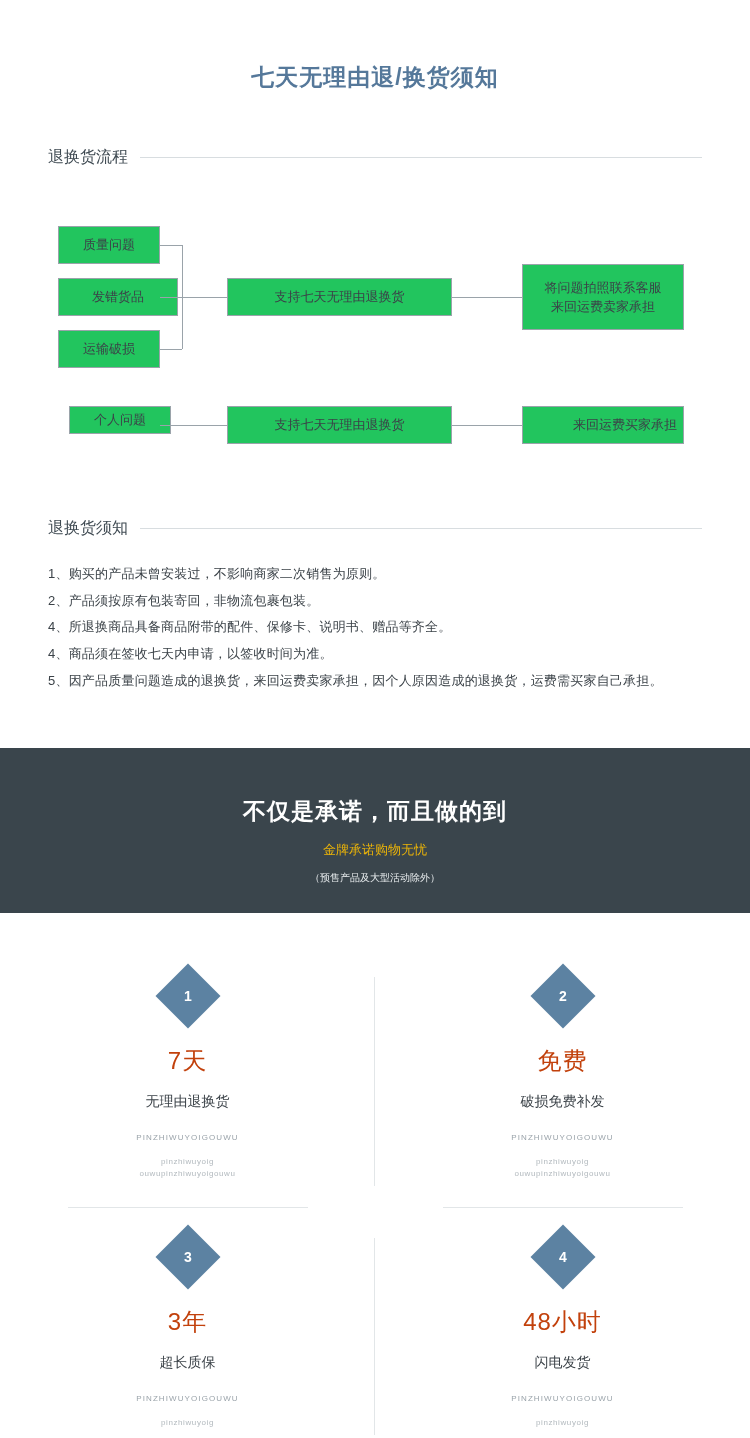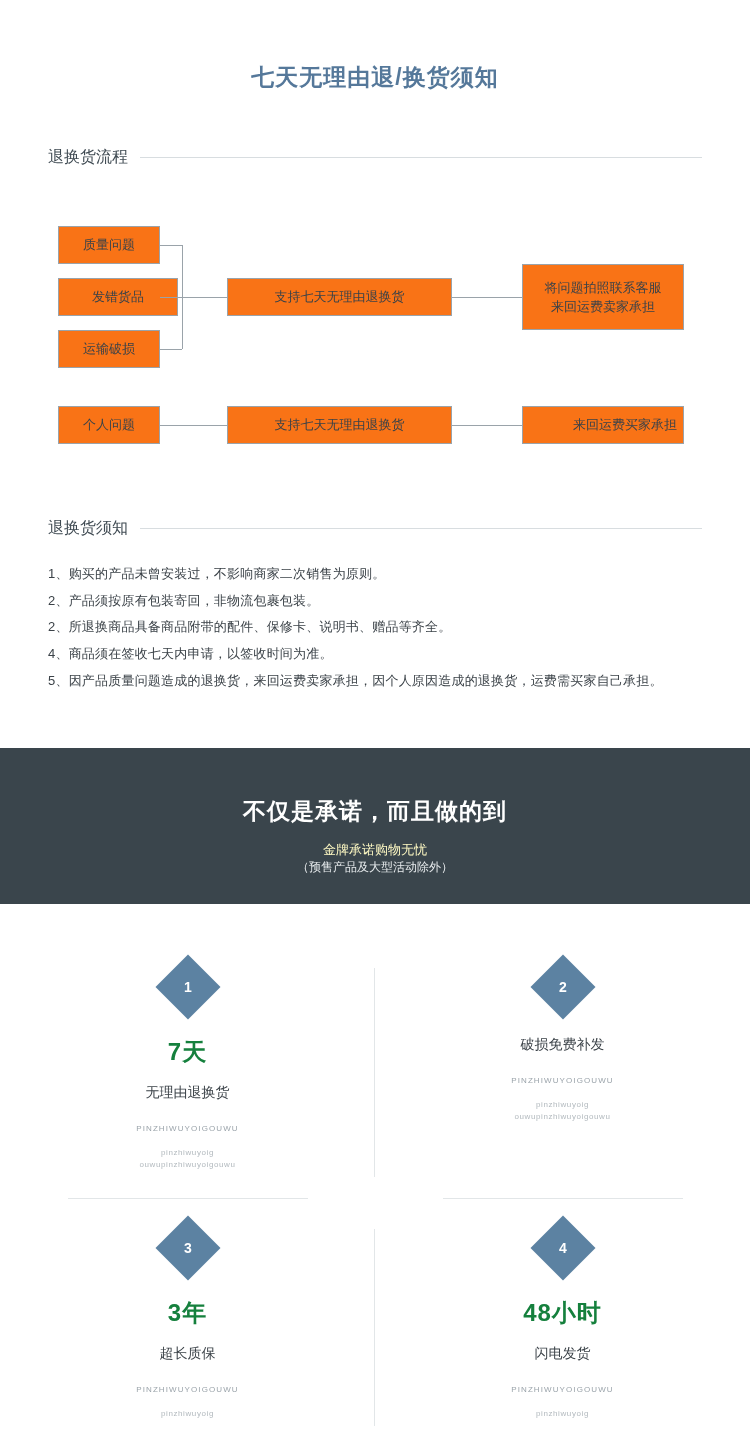--- a/index.html
+++ b/index.html
@@ -60,21 +60,21 @@
   .fbox {
     position: absolute;
     border: 1px solid #9aa3aa;
     box-sizing: border-box;
     display: flex;
     align-items: center;
     justify-content: center;
     text-align: left;
     font-size: 13px;
     color: #3b4248;
-    background: #f97316;
+    background: #22c55e;
     line-height: 1.5;
   }
   .fline {
     position: absolute;
     background: #9aa3aa;
   }
   .fline.h { height: 1px; }
   .fline.v { width: 1px; }
 
   
@@ -99,25 +99,25 @@
     padding: 48px 0 28px 0;
   }
   .band .b-title {
     font-size: 23px;
     font-weight: bold;
     letter-spacing: 1px;
   }
   .band .b-sub1 {
     font-size: 13px;
     margin-top: 14px;
-    color: #fef9c3;
+    color: #eab308;
   }
   .band .b-sub2 {
-    font-size: 12px;
-    margin-top: 0;
+    font-size: 10px;
+    margin-top: 12px;
     color: #e6eaec;
   }
 
   
   .grid {
     display: flex;
     flex-wrap: wrap;
     padding: 34px 0 40px 0;
   }
   .cell {
@@ -156,22 +156,22 @@
     justify-content: center;
   }
   .diamond span {
     transform: rotate(-45deg);
     color: #fff;
     font-size: 14px;
     font-weight: bold;
   }
   .cell .big {
     font-size: 24px;
-    font-weight: bold;
-    color: #15803d;
+    font-weight: normal;
+    color: #c2410c;
     letter-spacing: 1px;
   }
   .cell .mid {
     font-size: 14px;
     color: #3b4248;
     margin-top: 16px;
   }
   .cell .pin {
     font-size: 8px;
     color: #9aa3aa;
@@ -226,21 +226,21 @@
       <span>支持七天无理由退换货</span>
     </div>
 
     <div class="fline h" style="left:452px; top:103px; width:70px;"></div>
 
     <div class="fbox" style="left:522px; top:70px; width:162px; height:66px; flex-direction:column;">
       <span>将问题拍照联系客服</span>
       <span>来回运费卖家承担</span>
     </div>
 
-    <div class="fbox" style="left:58px; top:212px; width:102px; height:38px;">
+    <div class="fbox" style="left:69px; top:212px; width:102px; height:28px;">
       <span>个人问题</span>
     </div>
     <div class="fline h" style="left:160px; top:231px; width:67px;"></div>
 
     <div class="fbox" style="left:227px; top:212px; width:225px; height:38px;">
       <span>支持七天无理由退换货</span>
     </div>
     <div class="fline h" style="left:452px; top:231px; width:70px;"></div>
 
     <div class="fbox" style="left:522px; top:212px; width:162px; height:38px;padding-left:44px;">
@@ -249,21 +249,21 @@
   </div>
 
   <div class="section-head">
     <div class="sh-text">退换货须知</div>
     <div class="sh-line"></div>
   </div>
 
   <ul class="notice-list">
     <li>1、购买的产品未曾安装过，不影响商家二次销售为原则。</li>
     <li>2、产品须按原有包装寄回，非物流包裹包装。</li>
-    <li>2、所退换商品具备商品附带的配件、保修卡、说明书、赠品等齐全。</li>
+    <li>4、所退换商品具备商品附带的配件、保修卡、说明书、赠品等齐全。</li>
     <li>4、商品须在签收七天内申请，以签收时间为准。</li>
     <li>5、因产品质量问题造成的退换货，来回运费卖家承担，因个人原因造成的退换货，运费需买家自己承担。</li>
   </ul>
 
   <div class="band">
     <div class="b-title">不仅是承诺，而且做的到</div>
     <div class="b-sub1">金牌承诺购物无忧</div>
     <div class="b-sub2">（预售产品及大型活动除外）</div>
   </div>
 
@@ -277,20 +277,21 @@
       <div class="mid">无理由退换货</div>
       <div class="pin">PINZHIWUYOIGOUWU</div>
       <div class="py1">pinzhiwuyoig</div>
       <div class="py2">ouwupinzhiwuyoigouwu</div>
     </div>
 
     <div class="cell b-bottom">
       <div class="diamond">
         <span>2</span>
       </div>
+      <div class="big">免费</div>
       <div class="mid">破损免费补发</div>
       <div class="pin">PINZHIWUYOIGOUWU</div>
       <div class="py1">pinzhiwuyoig</div>
       <div class="py2">ouwupinzhiwuyoigouwu</div>
     </div>
 
     <div class="cell b-right">
       <div class="diamond">
         <span>3</span>
       </div>

